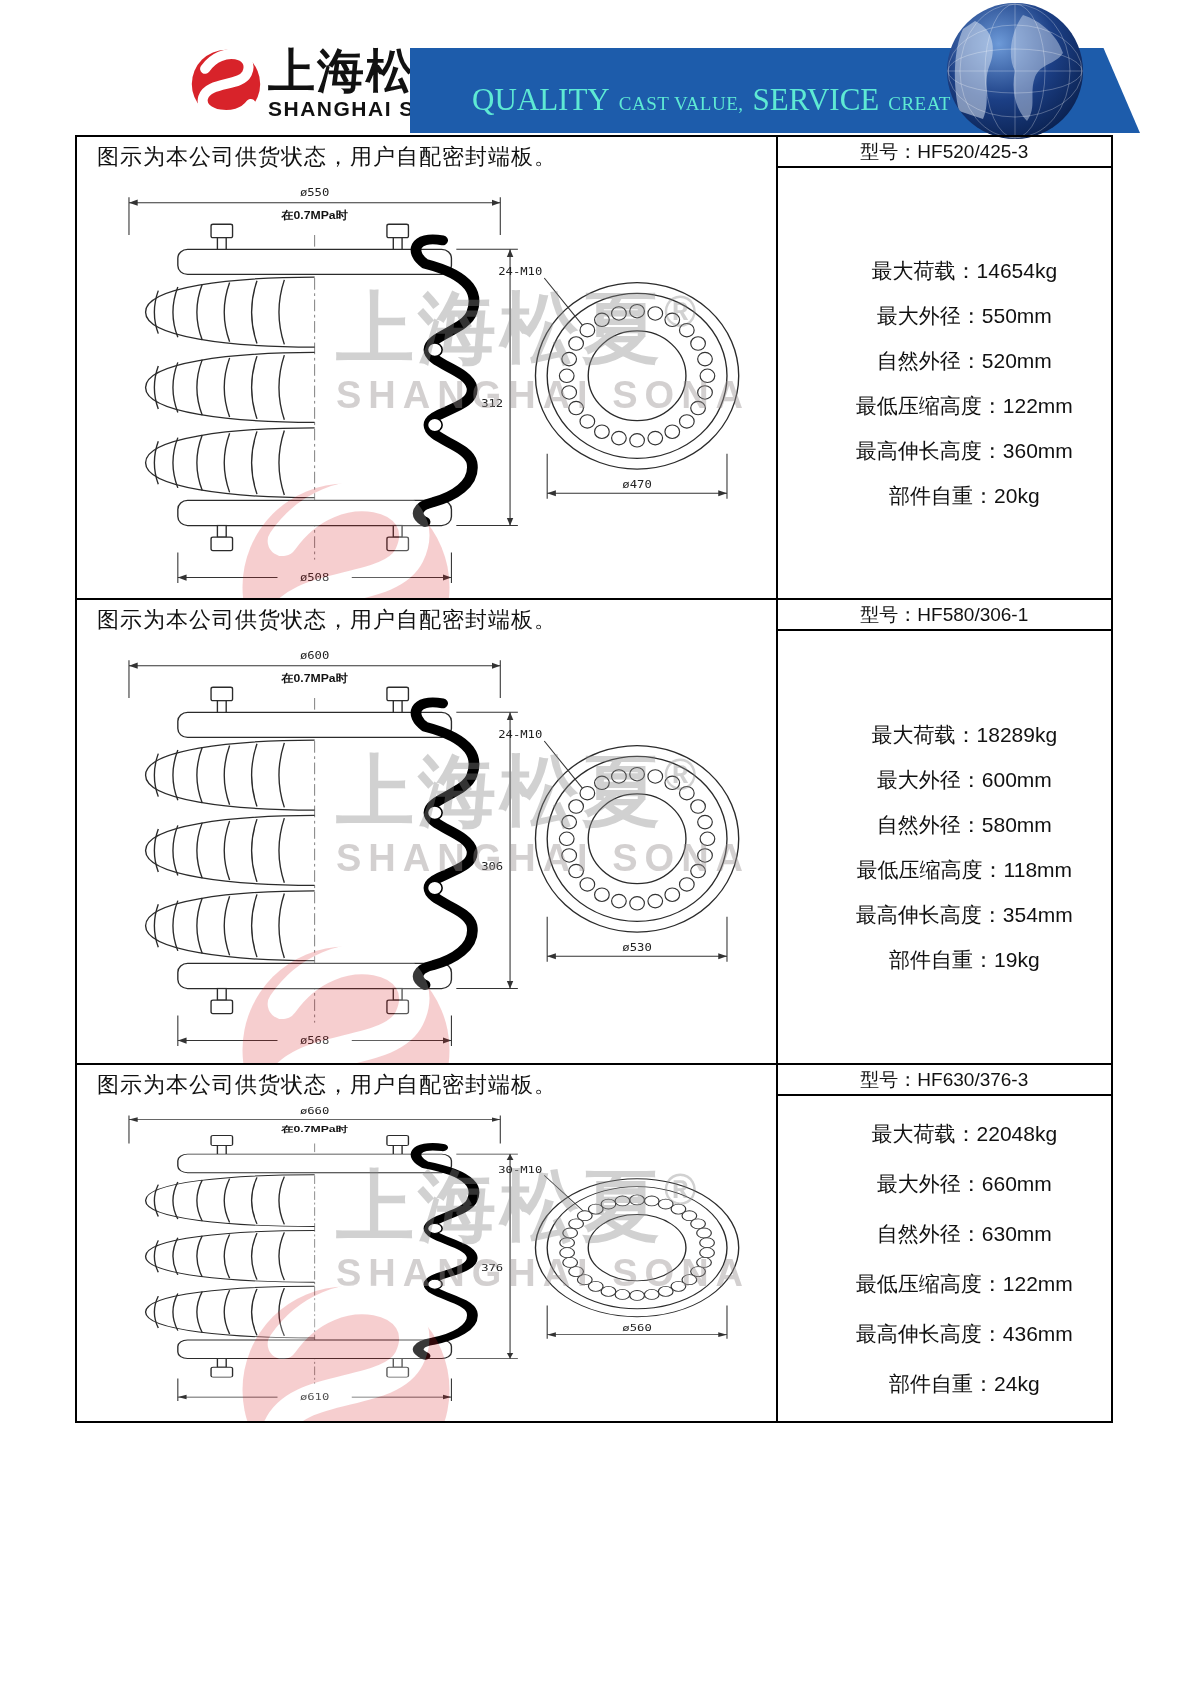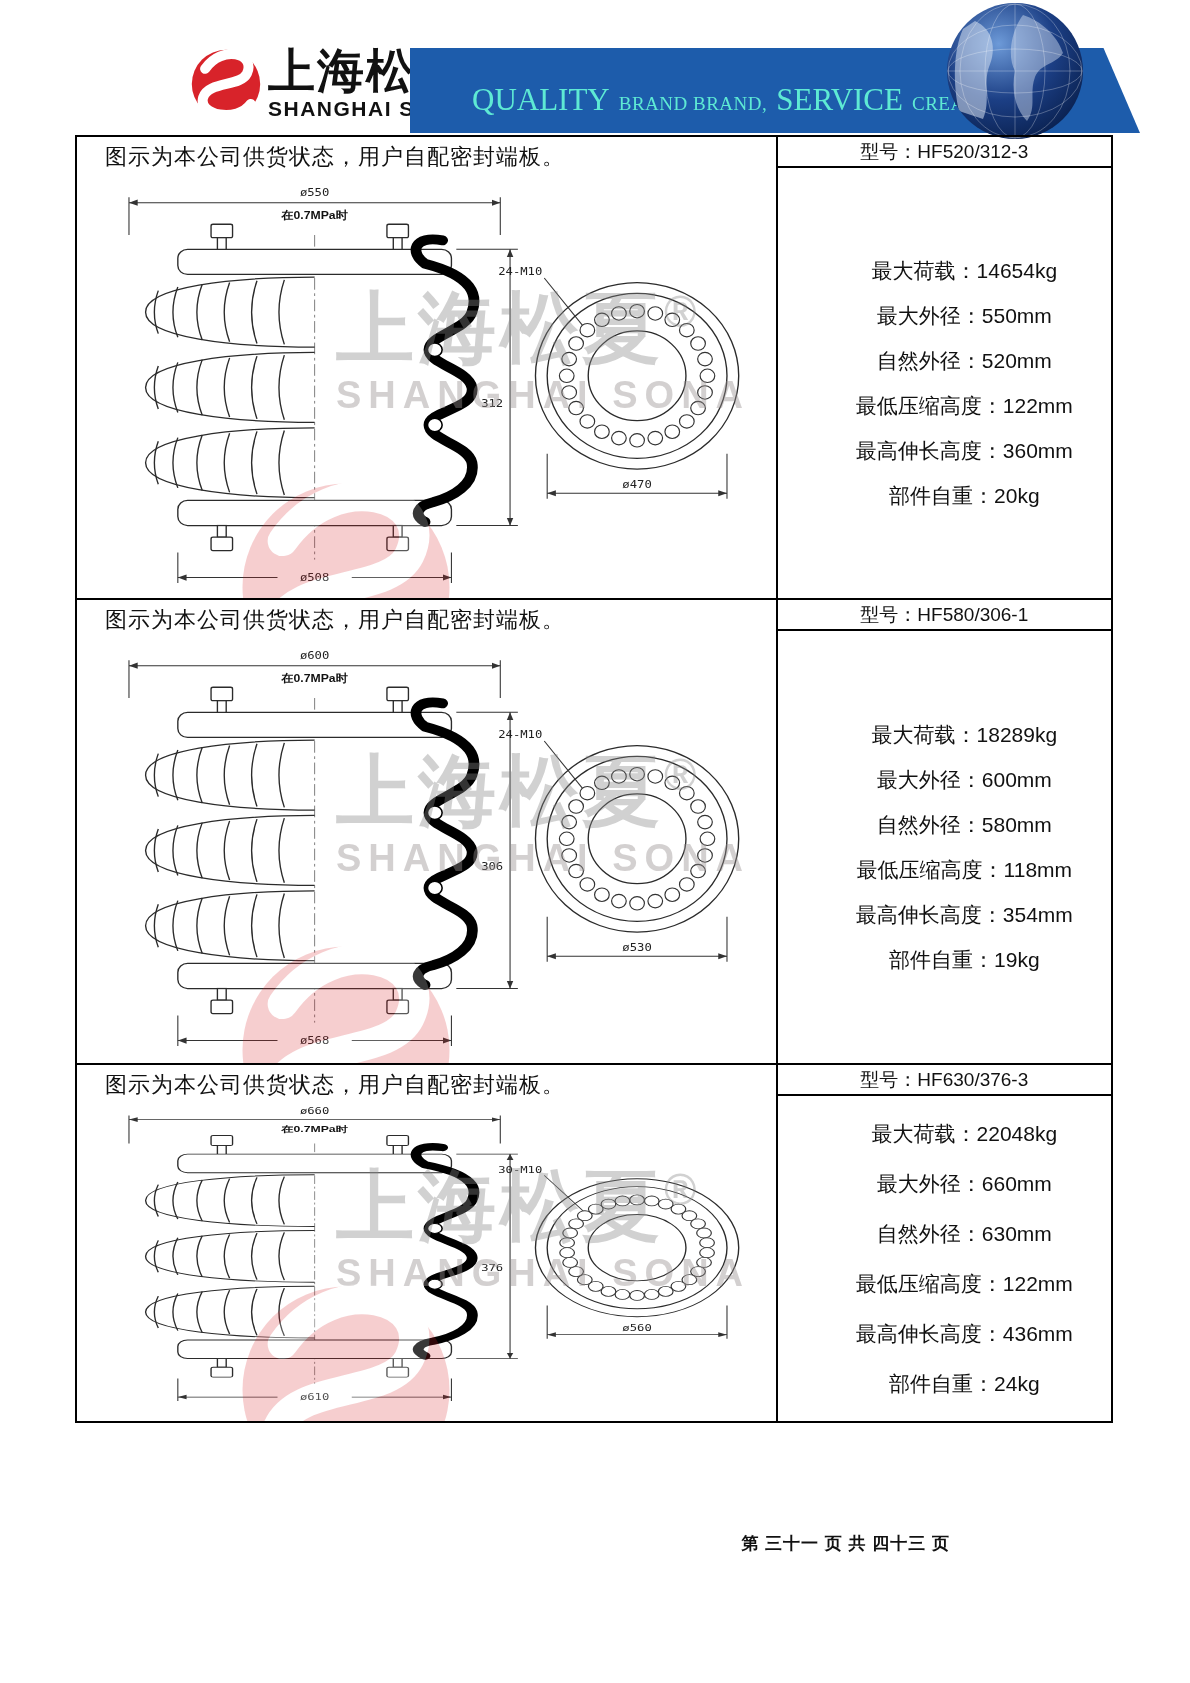--- a/index.html
+++ b/index.html
@@ -22,21 +22,21 @@
   .bw-big { font-size:31px; }
   .bw-small { font-size:19px; letter-spacing:.5px; }
   .globe { position:absolute; left:945px; top:1px; width:140px; height:140px; }
 
   
   .spec-table { position:absolute; left:75px; top:135px; width:1038px; border:2px solid #000; }
   .row { display:flex; }
   .row + .row { border-top:2px solid #000; }
   .row1 { height:461px; } .row2 { height:465px; } .row3 { height:358px; }
   .cell-drawing { width:700px; position:relative; overflow:hidden; }
-  .caption { padding:5px 10px 0 28px; font-size:22px; letter-spacing:1px; }
+  .caption { padding:5px 10px 0 20px; font-size:22px; letter-spacing:1px; }
   .drawing-svg { position:absolute; left:8px; top:46px; }
   .row1 .drawing-svg, .row2 .drawing-svg { width:684px; height:408px; }
   .row3 .drawing-svg { width:684px; height:302px; top:40px; }
   .cell-specs { width:336px; border-left:2px solid #000; display:flex; flex-direction:column; }
   .model-row { height:31px; border-bottom:2px solid #000; display:flex; align-items:center;
                justify-content:center; font-size:19px; white-space:nowrap; }
   .specs { flex:1; display:flex; flex-direction:column; justify-content:center; align-items:center;margin-left:40px; }
   .row1 .specs, .row2 .specs { gap:17px; }
   .row3 .specs { gap:22px; }
   .spec-line { font-size:21px; white-space:nowrap; }
@@ -146,21 +146,21 @@
           <use href="#logo-s"></use>
         </svg>
       <div class="logo-txt">
         <div class="logo-cn-row"><span>上海松夏</span><span class="logo-reg">®</span></div>
         <div class="logo-en">SHANGHAI SONA</div>
       </div>
     </div>
     <div class="banner">
       <div class="banner-text">
         <span class="bw-big">QUALITY</span>
-        <span class="bw-small">BRAND BRAND,</span>
+        <span class="bw-small">CAST VALUE,</span>
         <span class="bw-big">SERVICE</span>
         <span class="bw-small">CREAT VALUE</span>
       </div>
     </div>
     <svg class="globe" viewBox="0 0 140 140">
       <defs>
         <radialGradient id="gl" cx="38%" cy="30%" r="75%">
           <stop offset="0%" stop-color="#6d9ad8"></stop>
           <stop offset="55%" stop-color="#1c3f85"></stop>
           <stop offset="100%" stop-color="#0a2150"></stop>
@@ -230,21 +230,21 @@
           <div><span class="wm-cn">上海松夏</span><span class="wm-reg">®</span></div>
           <div class="wm-en">SHANGHAI SONA</div>
           <svg class="wm-s">
               <use href="#logo-s"></use>
             </svg>
         </div>
       </div>
       <div class="cell-specs">
         <div class="model-row">
           <span>型号：</span>
-            <span>HF520/312-3</span>
+            <span>HF520/425-3</span>
         </div>
         <div class="specs">
           <div class="spec-line"><span>最大荷载：</span><span>14654kg</span></div>
           <div class="spec-line"><span>最大外径：</span><span>550mm</span></div>
           <div class="spec-line"><span>自然外径：</span><span>520mm</span></div>
           <div class="spec-line"><span>最低压缩高度：</span><span>122mm</span></div>
           <div class="spec-line"><span>最高伸长高度：</span><span>360mm</span></div>
           <div class="spec-line"><span>部件自重：</span><span>20kg</span></div>
         </div>
       </div>
@@ -377,15 +377,14 @@
           <div class="spec-line"><span>自然外径：</span><span>630mm</span></div>
           <div class="spec-line"><span>最低压缩高度：</span><span>122mm</span></div>
           <div class="spec-line"><span>最高伸长高度：</span><span>436mm</span></div>
           <div class="spec-line"><span>部件自重：</span><span>24kg</span></div>
         </div>
       </div>
     </section>
 
   </div>
 
-  <div class="footer">第 三十一 页 共 四十三 页</div>
 
 </div>
 
 </body></html>

